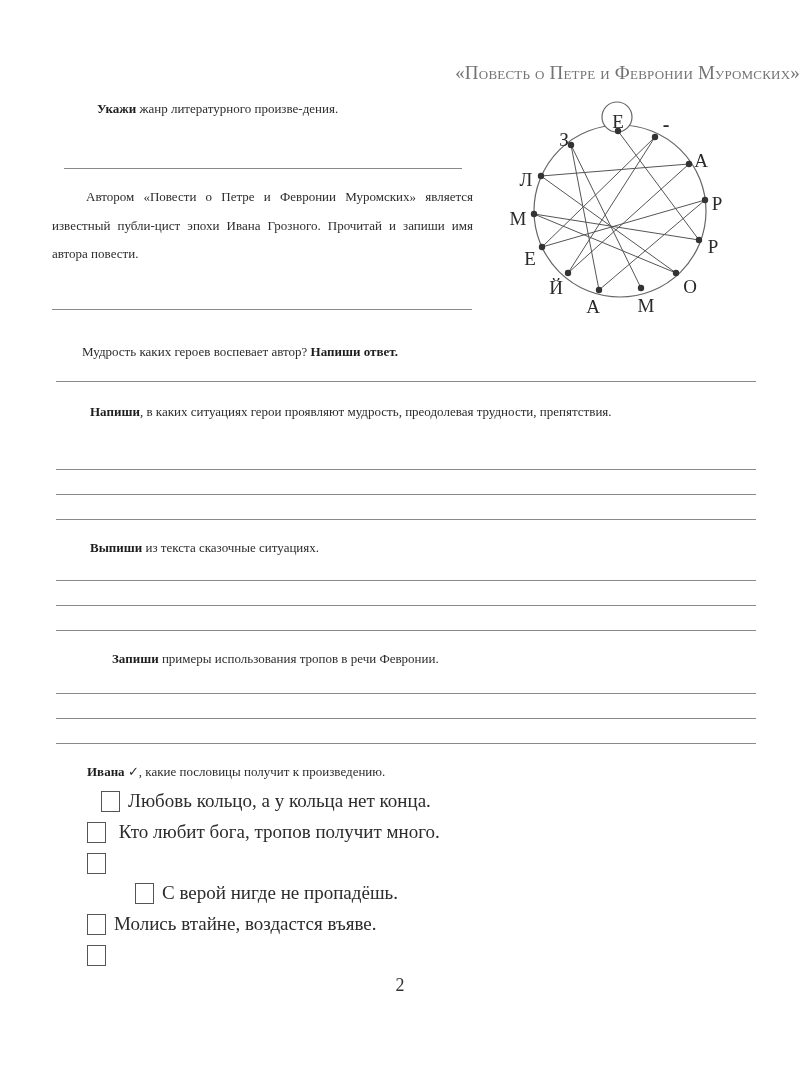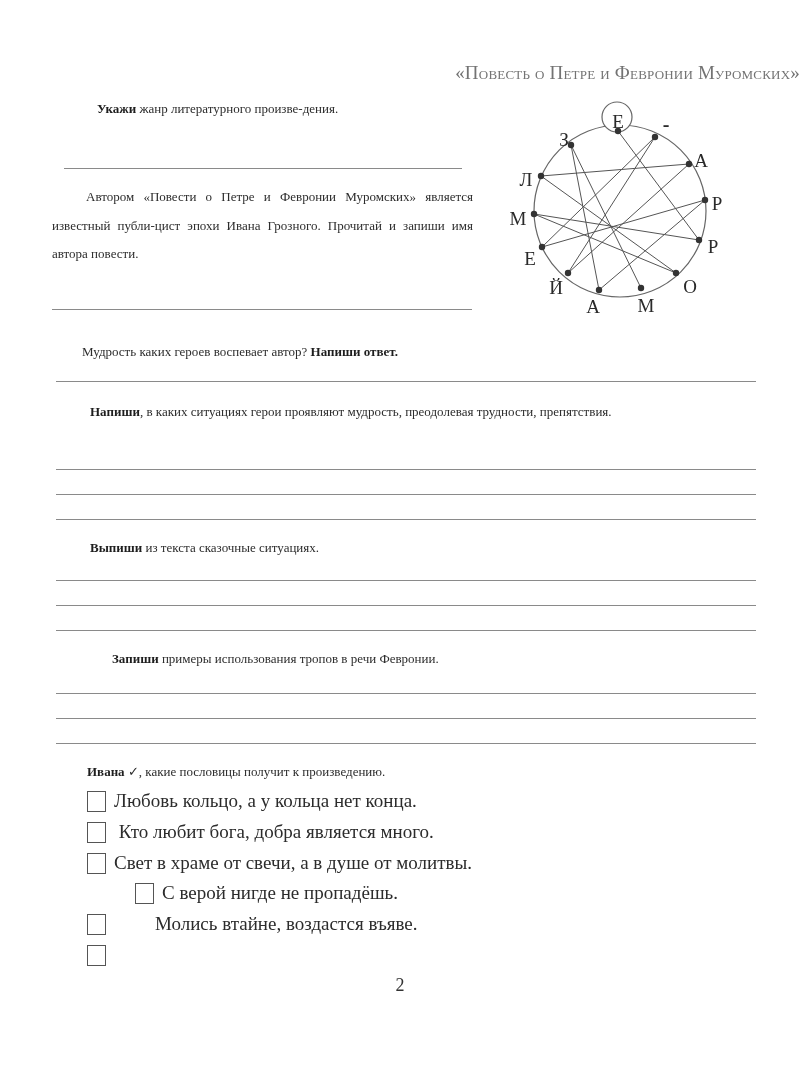--- a/index.html
+++ b/index.html
@@ -112,37 +112,36 @@
 </div>
 <div class="rule" style="left:56px; top:693px; width:700px;"></div>
 <div class="rule" style="left:56px; top:718px; width:700px;"></div>
 <div class="rule" style="left:56px; top:743px; width:700px;"></div>
 
 <div class="abs para" style="left:87px; top:758px; width:680px;">
   <b>Ивана</b>
   <span>✓</span><span>, какие пословицы получит к произведению.</span>
 </div>
 
-<div class="cb-row" style="top:789px;">
+<div class="cb-row" style="top:789px;margin-left:14px;">
   <div class="cb"></div>
   <span class="cb-label">Любовь кольцо, а у кольца нет конца.</span>
 </div>
 <div class="cb-row" style="top:820px;">
   <div class="cb"></div>
-  <span class="cb-label" style="white-space:pre;"> Кто любит бога, добра является много.</span>
+  <span class="cb-label" style="white-space:pre;"> Кто любит бога, тропов получит много.</span>
 </div>
 <div class="cb-row" style="top:851px;">
   <div class="cb"></div>
-  <span class="cb-label">Свет в храме от свечи, а в душе от молитвы.</span>
 </div>
 <div class="cb-row" style="top:881px;margin-left:48px;">
   <div class="cb"></div>
   <span class="cb-label">С верой нигде не пропадёшь.</span>
 </div>
-<div class="cb-row" style="top:912px;gap:41px;">
+<div class="cb-row" style="top:912px;">
   <div class="cb"></div>
   <span class="cb-label">Молись втайне, воздастся въяве.</span>
 </div>
 <div class="cb-row" style="top:943px;">
   <div class="cb"></div>
 </div>
 
 <div class="abs pagenum">2</div>
 
 </body></html>

